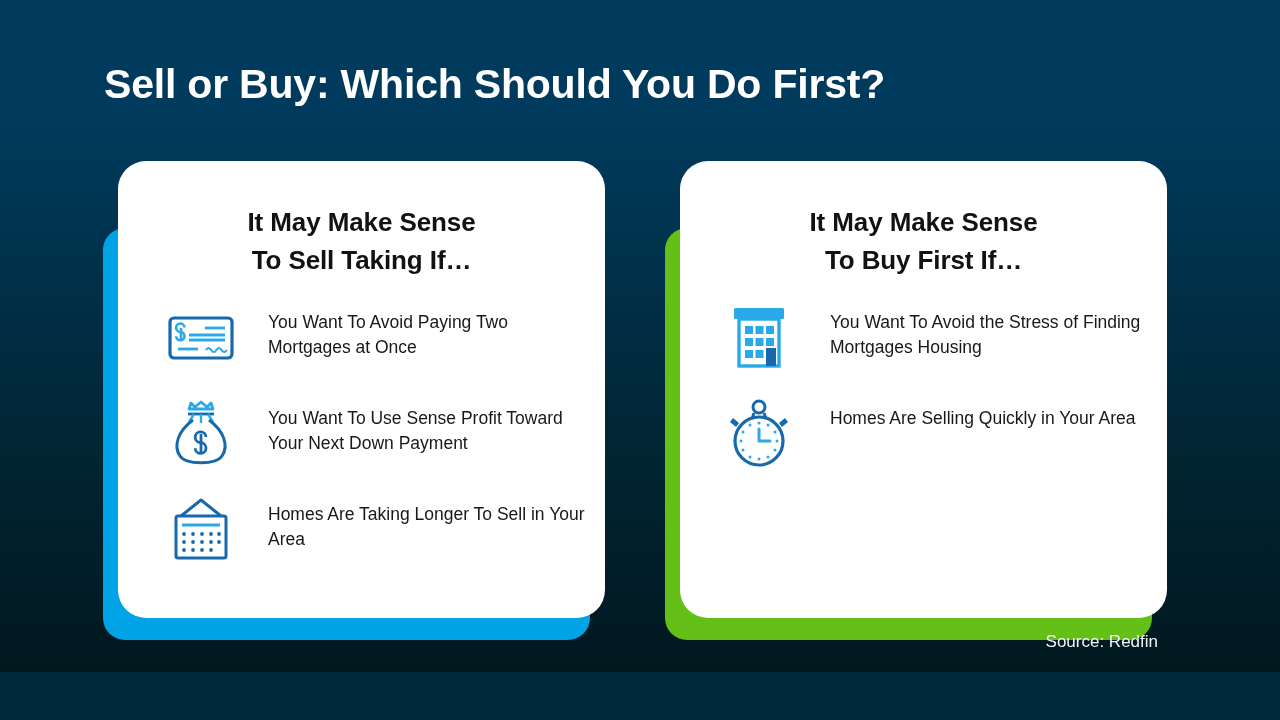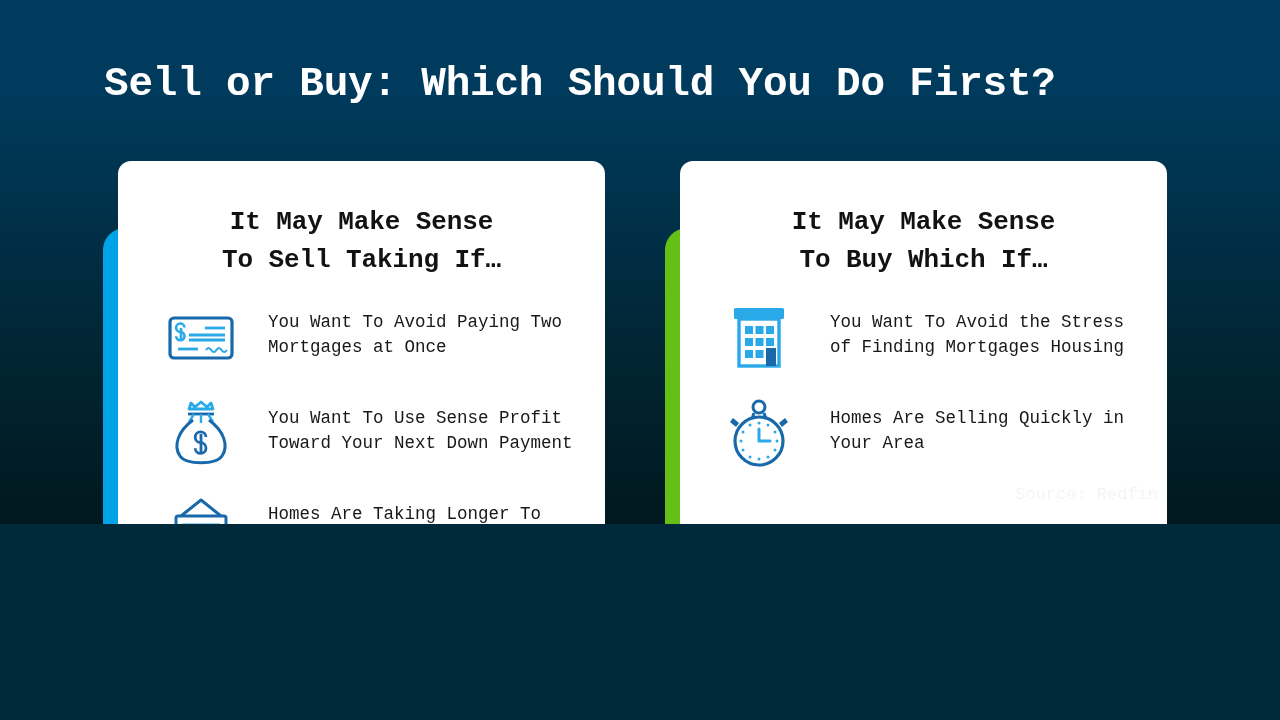--- a/index.html
+++ b/index.html
@@ -9,31 +9,30 @@
   body {
     width: 1280px;
     height: 720px;
     overflow: hidden;
     font-family: "Liberation Sans", sans-serif;
     background: #00293a;
   }
   .slide {
     position: relative;
     width: 1280px;
-    height: 524px;
+    height: 672px;
     background: linear-gradient(180deg,
         #003a5d 0%,
         #003a5c 18%,
         #00344f 34%,
         #012c42 50%,
         #012634 66%,
         #011f2a 82%,
         #01181f 100%);
     overflow: hidden;
-    font-family: Liberation Mono, monospace;
   }
   .slide-title {
     position: absolute;
     left: 104px;
     top: 62px;
     width: 1000px;
     color: #ffffff;
     font-size: 41px;
     font-weight: bold;
     letter-spacing: -0.2px;
@@ -60,21 +59,21 @@
   .accent.blue  { background: #00a3e6; }
   .accent.green { background: #64bf17; }
 
   .card {
     position: absolute;
     left: 15px;
     top: 0px;
     width: 487px;
     height: 457px;
     background: #ffffff;
-    border-radius: 13px;
+    border-radius: 28px;
   }
 
   .card-title {
     margin-top: 43px;
     text-align: center;
     color: #121212;
     font-size: 26px;
     font-weight: bold;
     line-height: 1.46;
     letter-spacing: -0.1px;
@@ -195,21 +194,21 @@
       </div>
     </div>
   </div>
 
   <div class="card-wrap right">
     <div class="accent green"></div>
     <div class="card">
 
       <div class="card-title">
         <div>It May Make Sense</div>
-        <div>To Buy Which If…</div>
+        <div>To Buy First If…</div>
       </div>
 
       <div class="items">
 
         <div class="item">
           <div class="item-icon">
             <svg width="62" height="68" viewBox="0 0 62 68">
               <rect x="6" y="4" width="50" height="11" rx="1.5" fill="#29a9e8"></rect>
               <rect x="11" y="15" width="40" height="47" fill="none" stroke="#29a9e8" stroke-width="3.4"></rect>
               <g fill="#29a9e8">

